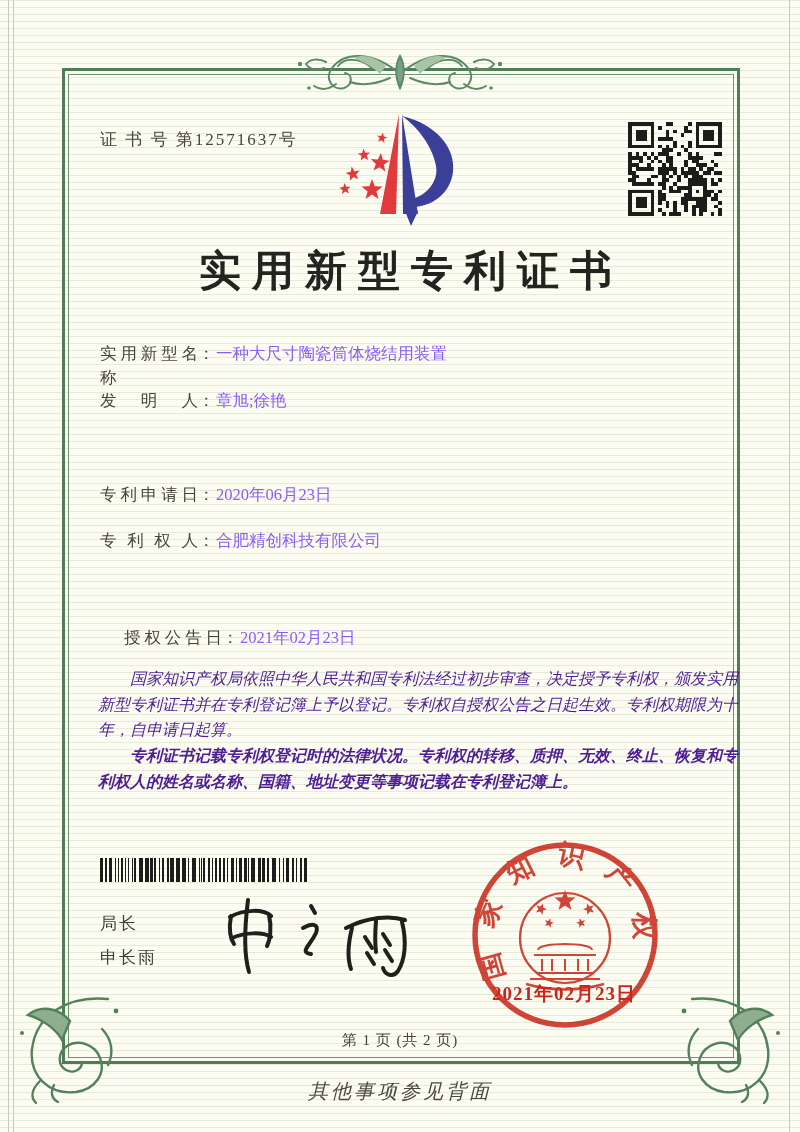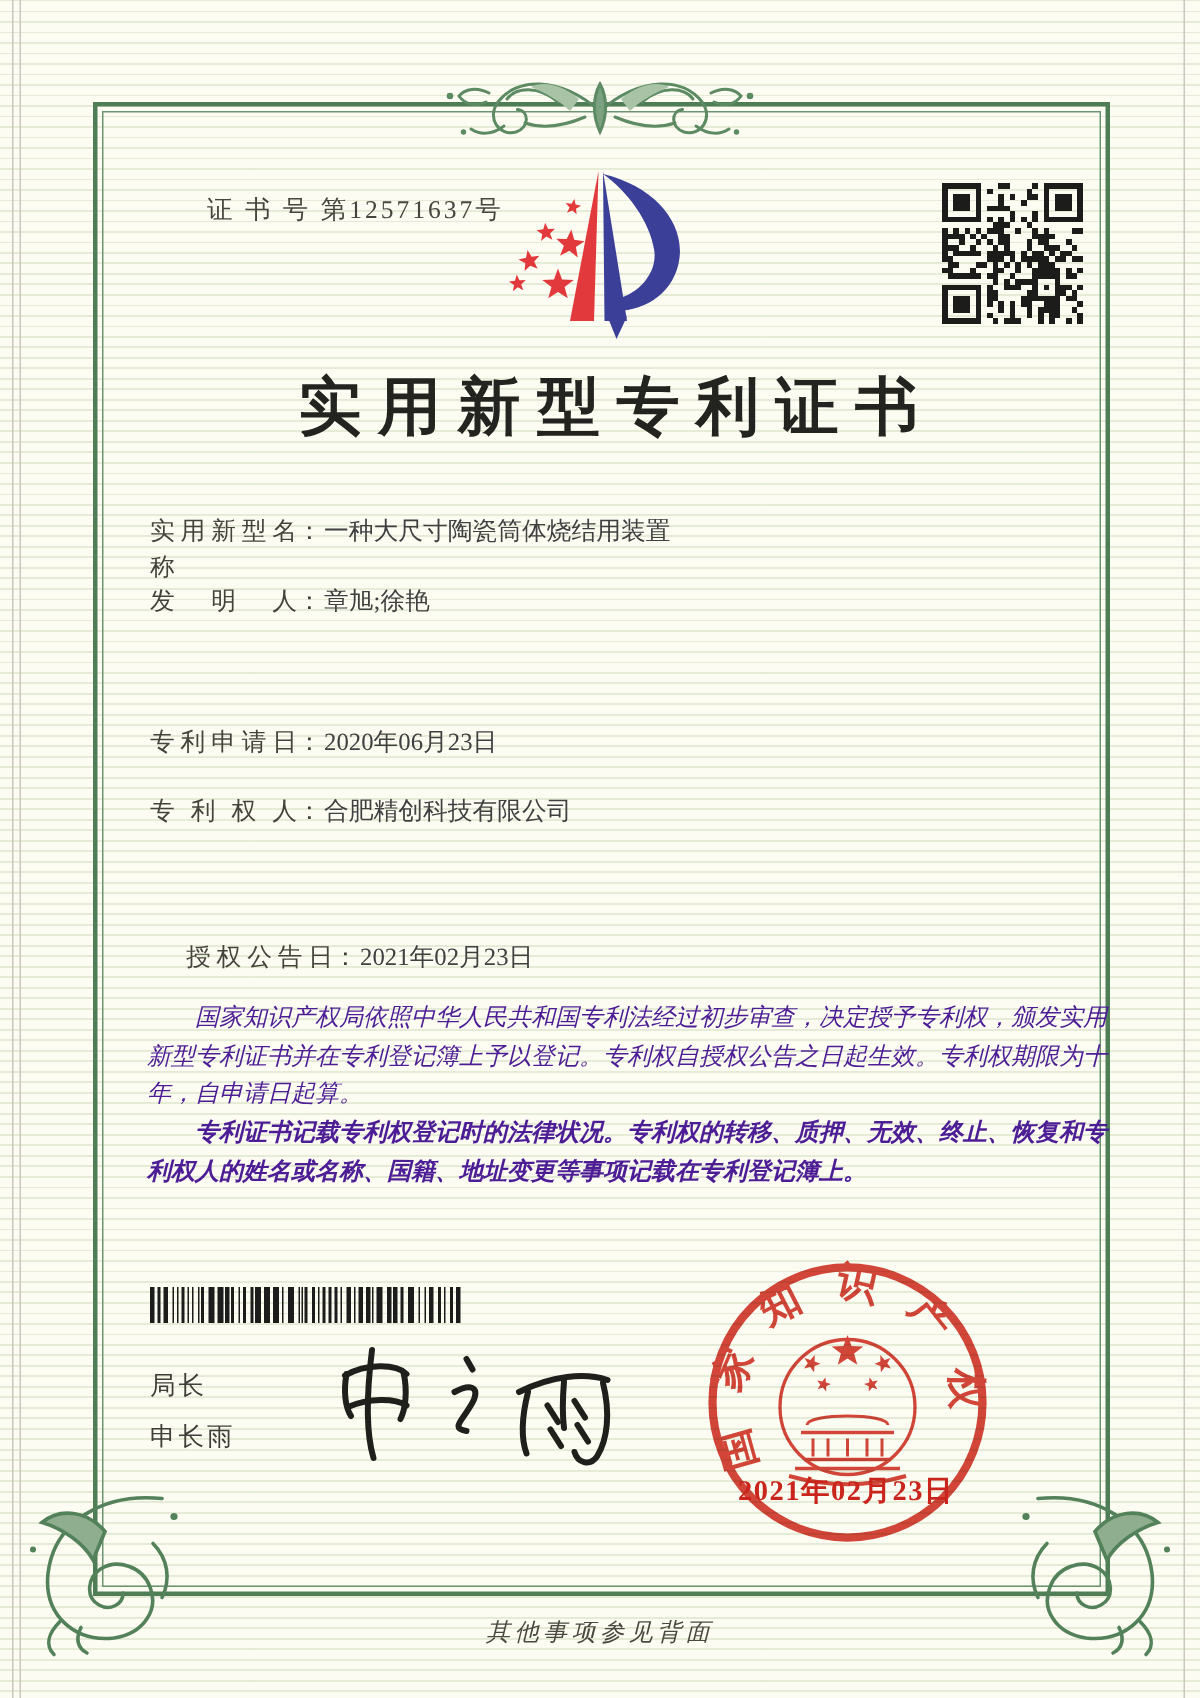--- a/index.html
+++ b/index.html
@@ -23,52 +23,52 @@
   .frame{
     position:absolute;left:62px;top:68px;width:678px;height:996px;
     border:3px solid #4f7d55;box-sizing:border-box;
   }
   .frame-inner{
     position:absolute;inset:3px;border:1px solid #6d9472;
   }
 
   .abs{position:absolute;}
 
-  .cert-no{left:100px;top:128px;font-size:17px;letter-spacing:2px;color:#46453e;margin-left:38px;}
+  .cert-no{left:100px;top:128px;font-size:17px;letter-spacing:2px;color:#46453e;}
 
   .title{
     left:0;top:243px;width:800px;text-align:center;
     font-size:42px;font-weight:600;letter-spacing:11px;color:#23231f;
     padding-left:22px;box-sizing:border-box;
   }
 
   .field-row{left:100px;width:644px;font-size:16.5px;line-height:24px;}
   .f-label{
     display:inline-block;width:98px;vertical-align:top;
     text-align:justify;text-align-last:justify;color:#45443c;
   }
   .f-colon{display:inline-block;vertical-align:top;width:18px;}
-  .f-value{display:inline-block;vertical-align:top;max-width:520px;color:#404040;}
+  .f-value{display:inline-block;vertical-align:top;max-width:520px;color:#8b5cf6;}
   .grant-no{position:absolute;left:310px;top:0;}
 
   .body-par{
     left:98px;width:648px;font-size:16px;line-height:25.5px;
     font-style:italic;color:#4c1d95;text-indent:2em;
   }
 
   .sig-title{left:100px;top:912px;font-size:17px;letter-spacing:2px;}
   .sig-name{left:100px;top:946px;font-size:17px;letter-spacing:2px;}
 
   .seal-date{
     left:474px;top:981px;width:180px;text-align:center;
     font-size:19px;letter-spacing:1px;color:#c9251d;font-weight:600;
   }
 
   .page-info{left:0;top:1031px;width:800px;text-align:center;font-size:15px;letter-spacing:1px;color:#45443e;}
-  .back-note{left:0;top:1078px;width:800px;text-align:center;font-size:16px;
+  .back-note{left:0;top:1078px;width:800px;text-align:center;font-size:20px;
     font-style:italic;letter-spacing:3px;color:#4a4940;}
 
   svg{display:block;}
   .seal-svg{opacity:0.94;mix-blend-mode:multiply;}
 </style>
 </head>
 <body>
 
 <div class="page">
   <div class="scan-edge l1"></div>
@@ -561,14 +561,15 @@
     <g id="seal-stars" fill="#d23b2e">
         <polygon points="97.0,52.0 99.7,59.3 107.5,59.6 101.4,64.4 103.5,71.9 97.0,67.6 90.5,71.9 92.6,64.4 86.5,59.6 94.3,59.3"></polygon>
         <polygon points="75.1,65.4 75.1,69.6 79.0,71.2 75.0,72.6 74.7,76.8 72.1,73.4 68.0,74.4 70.5,70.9 68.3,67.3 72.3,68.6"></polygon>
         <polygon points="118.9,65.4 121.7,68.6 125.7,67.3 123.5,70.9 126.0,74.4 121.9,73.4 119.3,76.8 119.0,72.6 115.0,71.2 118.9,69.6"></polygon>
         <polygon points="82.3,80.2 82.6,83.7 86.0,84.7 82.8,86.1 82.8,89.7 80.5,87.0 77.1,88.1 78.9,85.1 76.8,82.3 80.2,83.0"></polygon>
         <polygon points="111.7,80.2 113.8,83.0 117.2,82.3 115.1,85.1 116.9,88.1 113.5,87.0 111.2,89.7 111.2,86.1 108.0,84.7 111.4,83.7"></polygon>
       </g>
   </svg>
   <div class="abs seal-date">2021年02月23日</div>
 
+  <div class="abs page-info">第 1 页 (共 2 页)</div>
   <div class="abs back-note">其他事项参见背面</div>
 </div>
 
 </body></html>

